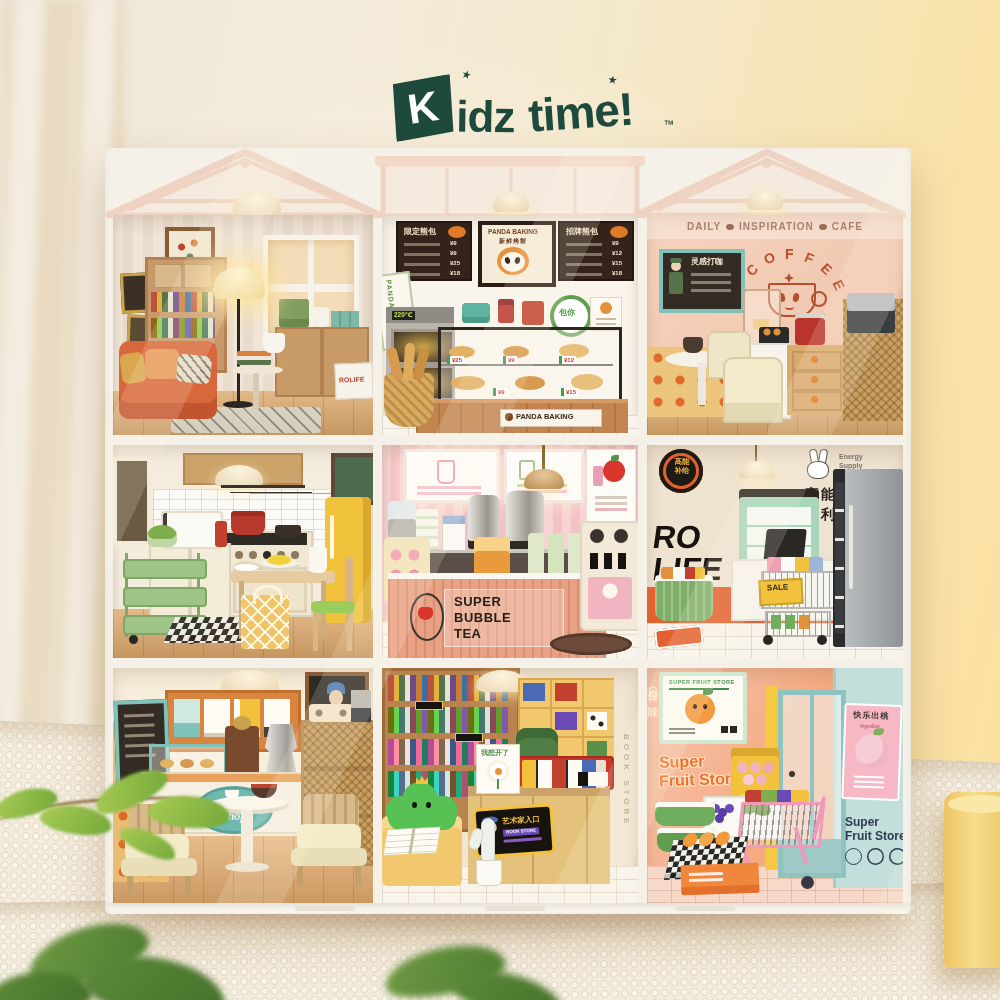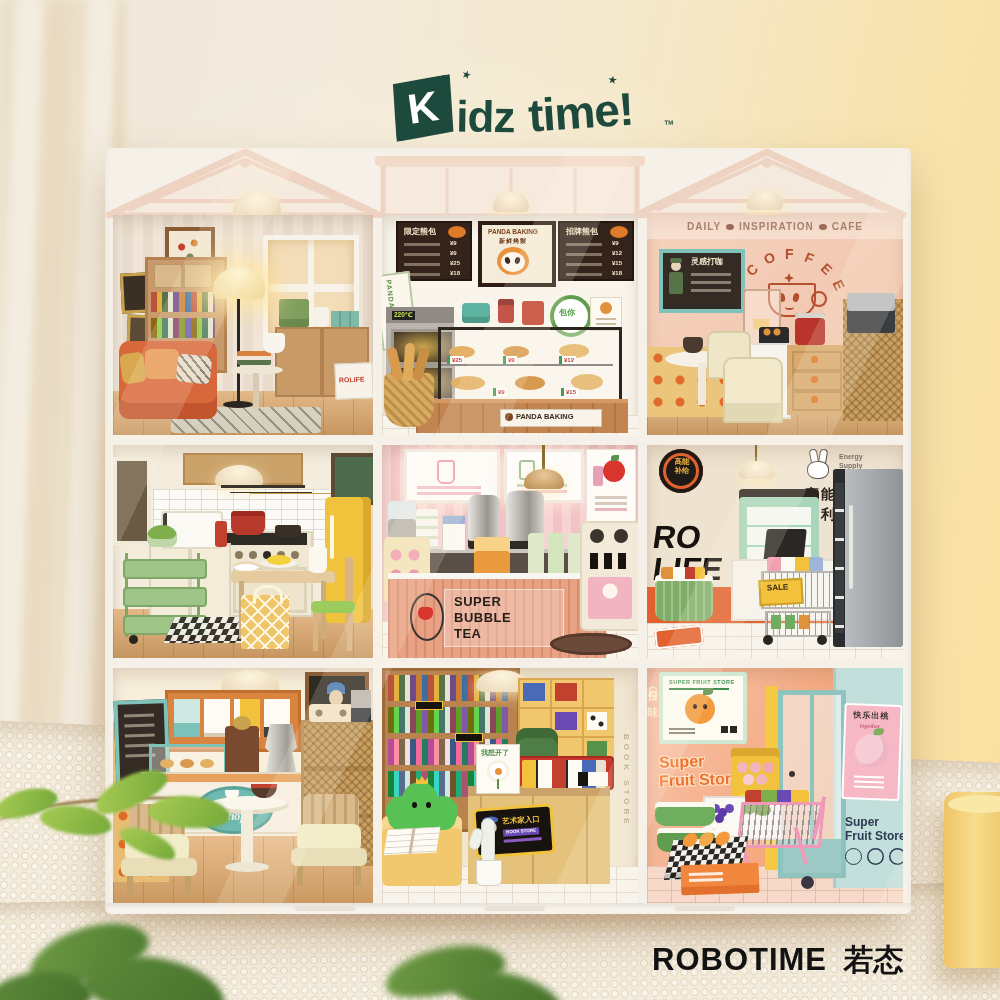--- a/index.html
+++ b/index.html
@@ -569,18 +569,14 @@
     <span style="display:flex;align-items:center;justify-content:center;width:62px;height:60px;background:#1d4a3c;clip-path:polygon(7% 4%,100% 0,93% 96%,0 100%);transform:rotate(-7deg);margin-bottom:10px;">
       <b class="t" style="font-size:42px;font-weight:900;color:#fff;">K</b>
     </span>
     <b class="t" style="font-size:44px;font-weight:900;color:#1d4a3c;letter-spacing:-1px;transform:rotate(2deg);margin:0 0 8px 2px;">idz</b>
     <b class="t" style="font-size:46px;font-weight:900;color:#1d4a3c;letter-spacing:-1px;transform:rotate(-3deg);margin:0 0 10px 14px;">time!</b>
     <b class="a t" style="left:70px;top:18px;font-size:11px;color:#1d4a3c;transform:rotate(18deg);">★</b>
     <b class="a t" style="left:216px;top:26px;font-size:11px;color:#1d4a3c;transform:rotate(8deg);">★</b>
     <b class="a t" style="left:272px;top:72px;font-size:6px;color:#1d4a3c;">TM</b>
   </div>
 
-  <div class="a t" style="left:652px;top:944px;z-index:70;">
-    <b class="t" style="font-size:31px;font-weight:900;color:#121212;letter-spacing:1px;">ROBOTIME</b>
-    <b class="t" style="font-size:30px;font-weight:900;color:#121212;margin-left:12px;">若态</b>
-  </div>
 
 </div>
 
 </body></html>

